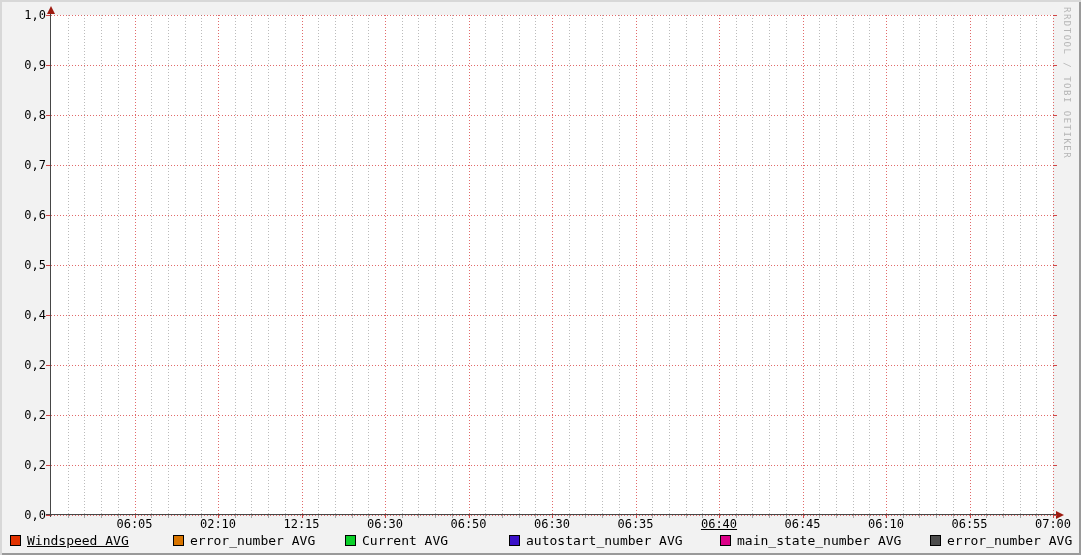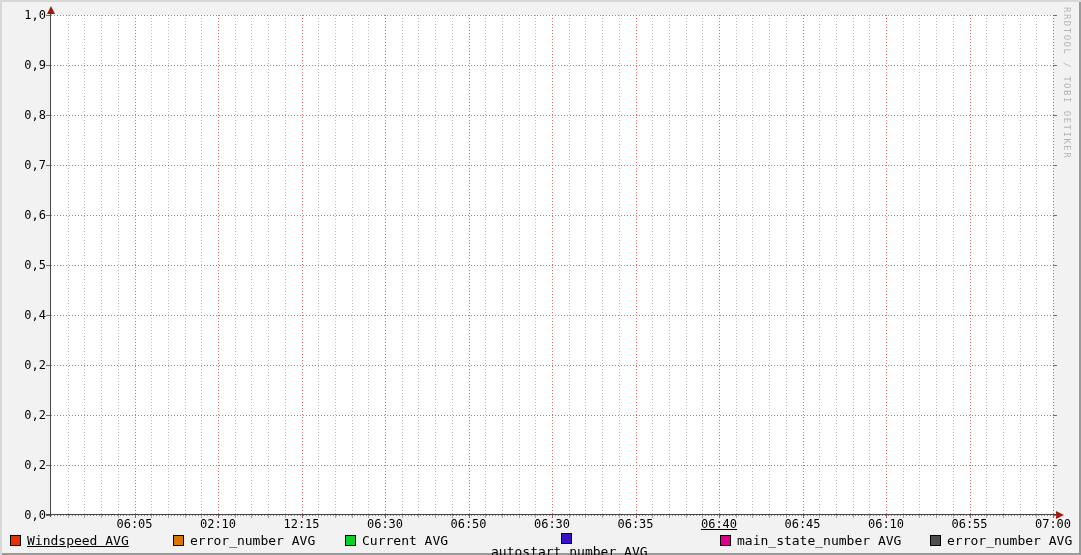--- a/index.html
+++ b/index.html
@@ -262,21 +262,21 @@
         <div class="legend-label">Windspeed AVG</div>
       </div>
       <div class="legend-item" style="left: 173px;">
         <div class="legend-swatch" style="background: rgb(217, 117, 0);"></div>
         <div class="legend-label">error_number AVG</div>
       </div>
       <div class="legend-item" style="left: 345px;">
         <div class="legend-swatch" style="background: rgb(11, 208, 42);"></div>
         <div class="legend-label">Current AVG</div>
       </div>
-      <div class="legend-item" style="left: 491px; flex-direction: column;">
+      <div class="legend-item" style="left: 509px;">
         <div class="legend-swatch" style="background: rgb(58, 16, 200);"></div>
         <div class="legend-label">autostart_number AVG</div>
       </div>
       <div class="legend-item" style="left: 720px;">
         <div class="legend-swatch" style="background: rgb(220, 0, 136);"></div>
         <div class="legend-label">main_state_number AVG</div>
       </div>
       <div class="legend-item" style="left: 930px;">
         <div class="legend-swatch" style="background: rgb(77, 77, 77);"></div>
         <div class="legend-label">error_number AVG</div>

